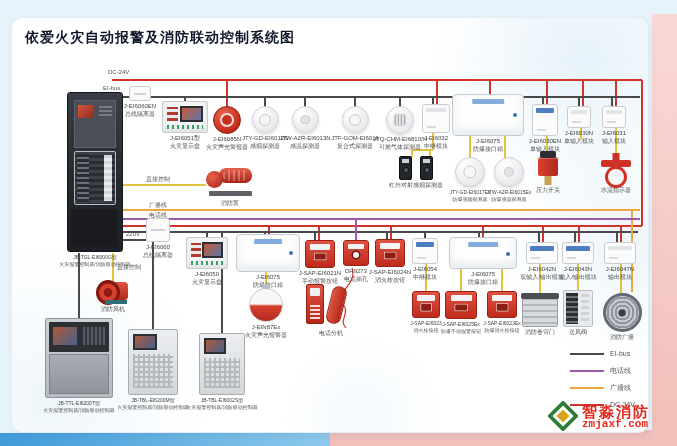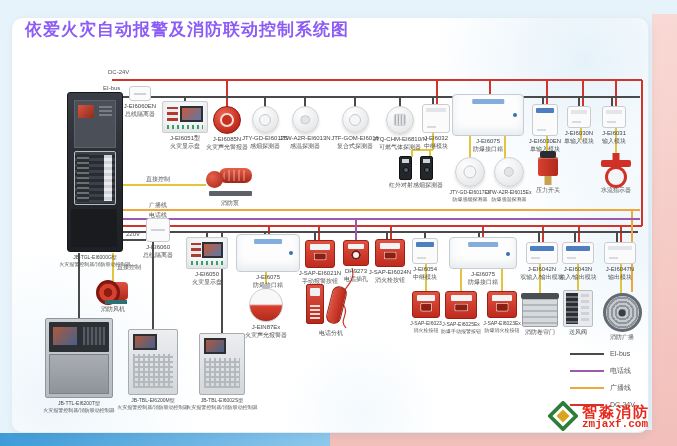--- a/index.html
+++ b/index.html
@@ -7,21 +7,21 @@
   #stage{position:absolute;inset:0;width:677px;height:446px}
   .pink-r{position:absolute;left:652px;top:14px;width:25px;height:432px;background:linear-gradient(180deg,#f9d9d5,#f2bfba)}
   .pink-b{position:absolute;left:320px;top:430px;width:357px;height:16px;background:#f2bfba}
   .blue-b{position:absolute;left:0;top:433px;width:330px;height:13px;background:linear-gradient(90deg,#3f9bd8,#8ec9ec)}
   .card{position:absolute;left:12px;top:18px;width:636px;height:414px;background:#fff;border-radius:10px;box-shadow:0 0 0 1px #e2edf4,2px 3px 8px rgba(40,90,130,.10)}
   .card::before{content:"";position:absolute;inset:0;border-radius:10px;
     background:radial-gradient(circle at 90% 10%,rgba(140,195,230,.22),transparent 22%),
                radial-gradient(circle at 96% 55%,rgba(140,195,230,.16),transparent 18%),
                radial-gradient(circle at 6% 92%,rgba(140,195,230,.14),transparent 22%),
                radial-gradient(circle at 55% 96%,rgba(140,195,230,.10),transparent 15%)}
-  .title{position:absolute;left:25px;top:18px;font-size:17px;font-weight:700;color:#8b5cf6;letter-spacing:1px;z-index:4}
+  .title{position:absolute;left:25px;top:29px;font-size:14px;font-weight:700;color:#0f172a;letter-spacing:1px;z-index:4}
   svg.wires{position:absolute;left:0;top:0;z-index:2;pointer-events:none}
   .wlbl{position:absolute;font-size:6px;color:#555;z-index:3;white-space:nowrap}
   .dev{position:absolute;display:flex;flex-direction:column;align-items:center;z-index:3}
   .ico{position:relative;flex:0 0 auto;display:block}
   .ico i{display:block;position:absolute}
   .lbl{margin-top:2px;text-align:center;font-size:6px;line-height:1.3;color:#555}
   .lbl .m,.lbl .n{display:block}
   .lbl .m{color:#444}
   .lbl.sm{font-size:5px}
   

